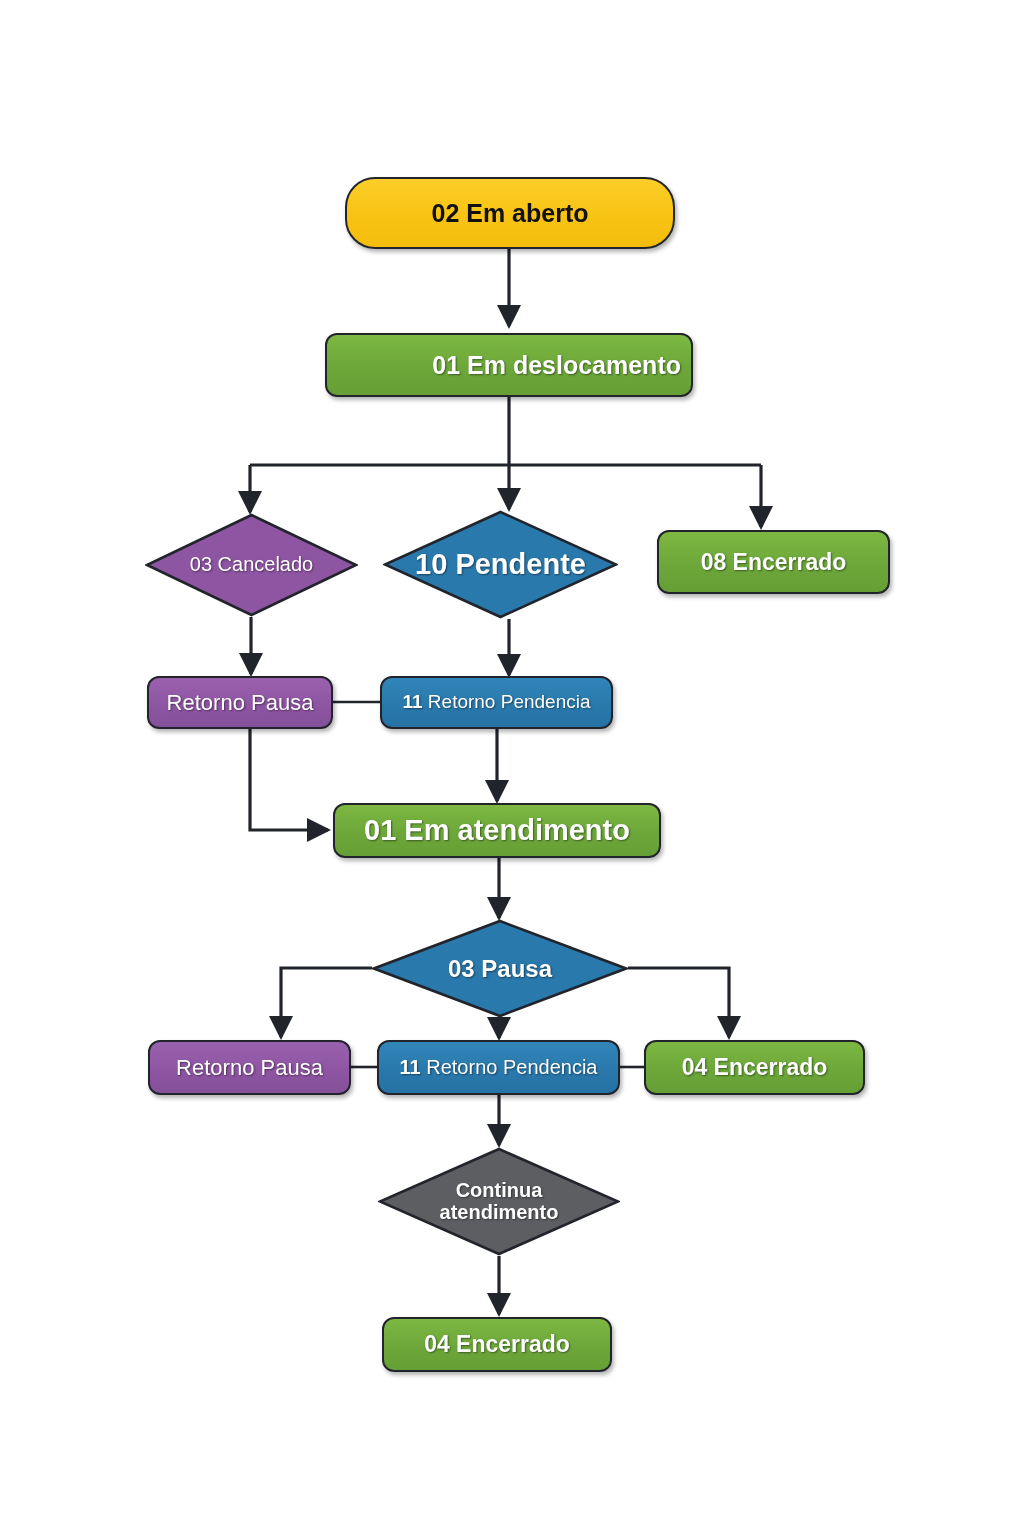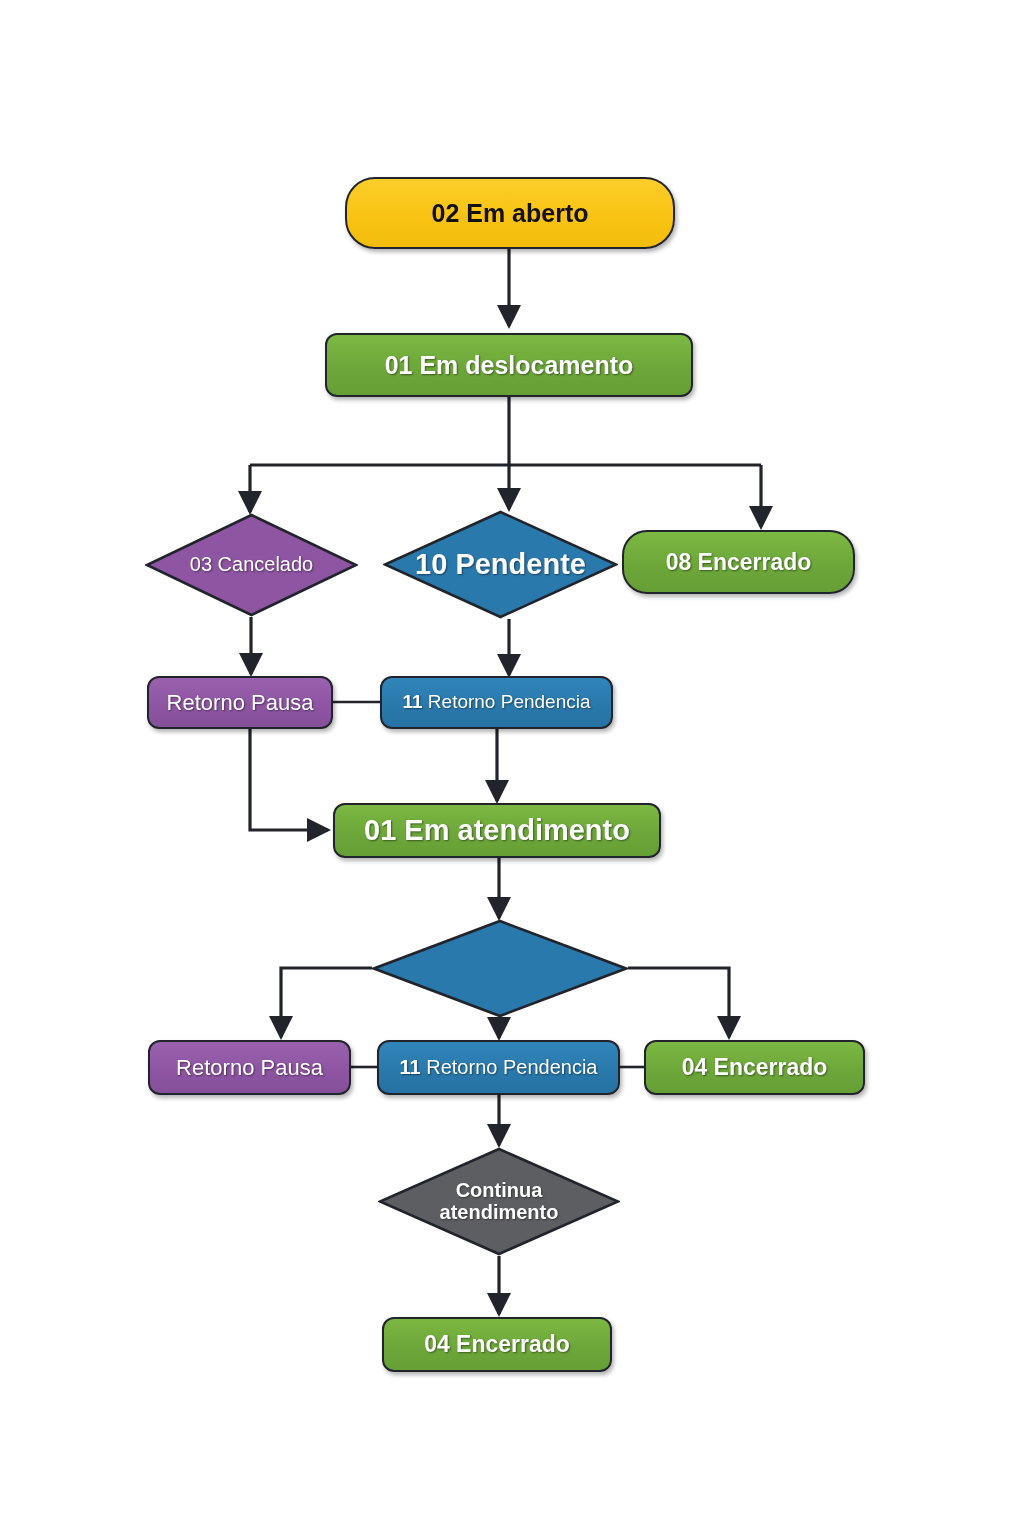--- a/index.html
+++ b/index.html
@@ -139,39 +139,39 @@
       <path d="M 499 1095 L 499 1145" marker-end="url(#arrow)"></path>
 
       <path d="M 499 1256 L 499 1314" marker-end="url(#arrow)"></path>
     </g>
   </svg>
 
   <div class="node rect yellow" style="left:345px; top:177px; width:330px; height:72px; font-size:25px;">
     <span class="label t-strong">02 Em aberto</span>
   </div>
 
-  <div class="node rect green" style="left:325px; top:333px; width:368px; height:64px; font-size:25px;">
+  <div class="node rect green" style="left:325px; top:333px; width:368px; height:64px; font-size:25px;text-align:right;">
     <span class="label t-strong t-shadow">01 Em deslocamento</span>
   </div>
 
   <div class="node diamond" style="left:145px; top:513px; width:213px; height:104px; font-size:20px;">
     <svg class="dshape" viewBox="0 0 213 104" preserveAspectRatio="none">
       <polygon points="106.5,2 211,52 106.5,102 2,52" fill="#8e55a2" stroke="#22242c" stroke-width="2.6"></polygon>
     </svg>
     <span class="dlabel t-shadow">03 Cancelado</span>
   </div>
 
   <div class="node diamond" style="left:383px; top:510px; width:235px; height:109px; font-size:29px; font-weight:bold;">
     <svg class="dshape" viewBox="0 0 235 109" preserveAspectRatio="none">
       <polygon points="117.5,2 233,54.5 117.5,107 2,54.5" fill="#2a79ac" stroke="#22242c" stroke-width="2.6"></polygon>
     </svg>
     <span class="dlabel t-shadow">10 Pendente</span>
   </div>
 
-  <div class="node rect green" style="left:622px; top:530px; width:233px; height:64px; font-size:23px;border-radius:25px;">
+  <div class="node rect green" style="left:657px; top:530px; width:233px; height:64px; font-size:23px;">
     <span class="label t-strong t-shadow">08 Encerrado</span>
   </div>
 
   <div class="node rect purple" style="left:147px; top:676px; width:186px; height:53px; font-size:22px;">
     <span class="label t-shadow">Retorno Pausa</span>
   </div>
 
   <div class="node rect blue" style="left:380px; top:676px; width:233px; height:53px; font-size:19px;">
     <span class="label t-shadow">
       <span class="num">11 </span><span class="sub">Retorno Pendencia</span>
@@ -179,20 +179,21 @@
   </div>
 
   <div class="node rect green" style="left:333px; top:803px; width:328px; height:55px; font-size:29px;">
     <span class="label t-strong t-shadow">01 Em atendimento</span>
   </div>
 
   <div class="node diamond" style="left:372px; top:919px; width:256px; height:99px; font-size:24px; font-weight:bold;">
     <svg class="dshape" viewBox="0 0 256 99" preserveAspectRatio="none">
       <polygon points="128,2 254,49.5 128,97 2,49.5" fill="#2a79ac" stroke="#22242c" stroke-width="2.6"></polygon>
     </svg>
+    <span class="dlabel t-shadow">03 Pausa</span>
   </div>
 
   <div class="node rect purple" style="left:148px; top:1040px; width:203px; height:55px; font-size:22px;">
     <span class="label t-shadow">Retorno Pausa</span>
   </div>
 
   <div class="node rect blue" style="left:377px; top:1040px; width:243px; height:55px; font-size:20px;">
     <span class="label t-shadow">
       <span class="num">11 </span><span class="sub">Retorno Pendencia</span>
     </span>

